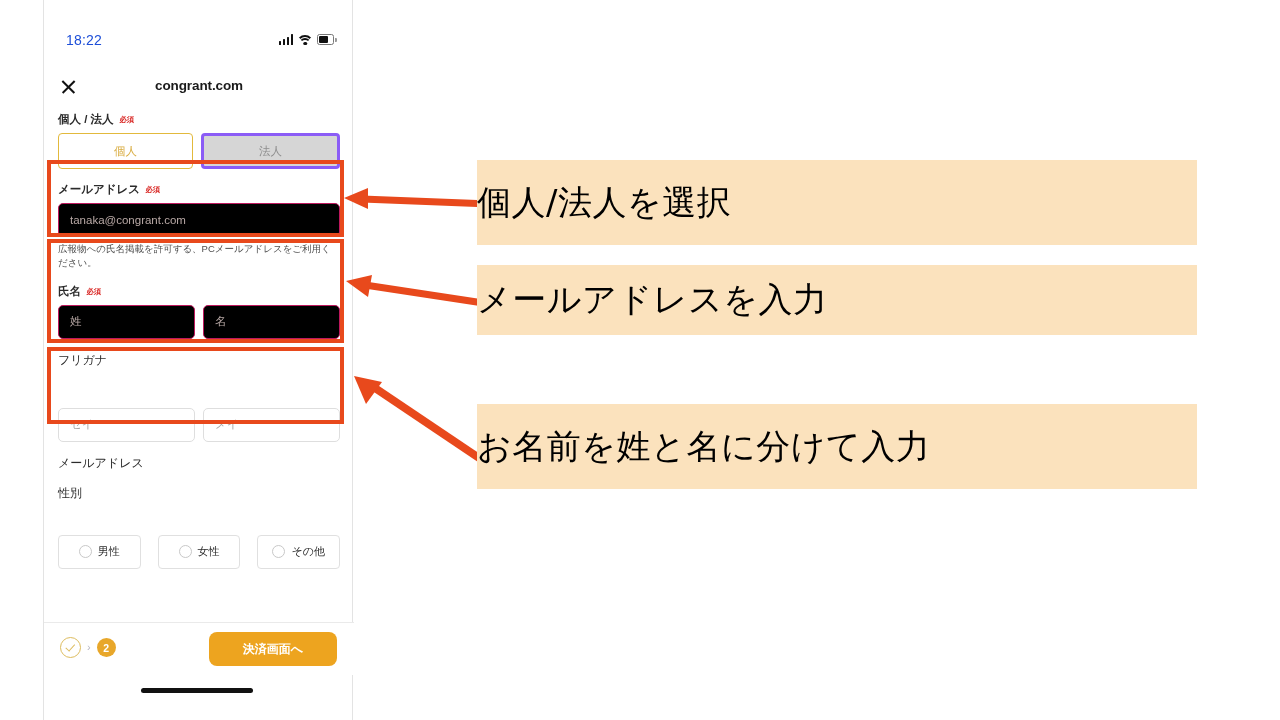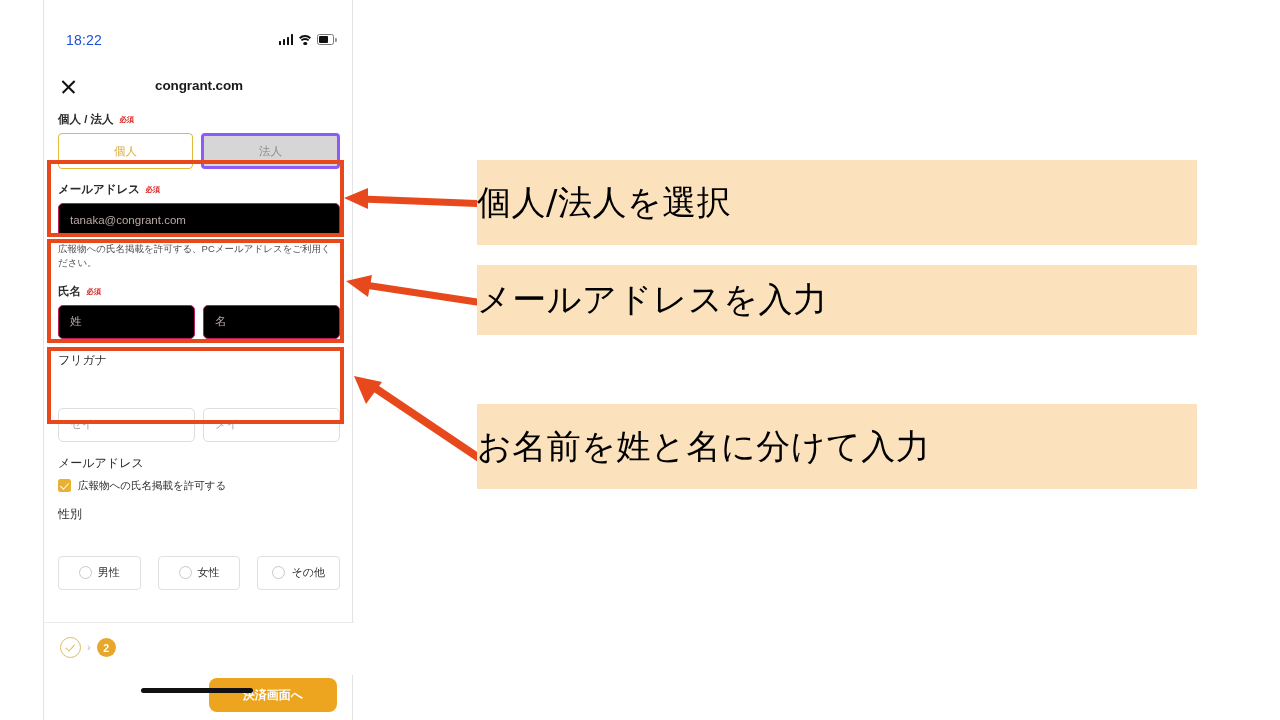--- a/index.html
+++ b/index.html
@@ -322,21 +322,20 @@
     background: #eda41f;
     border-radius: 8px;
     color: #ffffff;
     font-size: 12px;
     font-weight: 700;
     display: flex;
     align-items: center;
     justify-content: center;
     cursor: pointer;
     border: none;
-    margin-top: 46px;
   }
   #home-indicator {
     position: absolute;
     left: 97px; top: 688px;
     width: 112px; height: 4.5px;
     background: #111111;
     border-radius: 3px;
   }
 
   
@@ -434,24 +433,20 @@
     <div class="field-block">
       <div class="label-plain">フリガナ</div>
       <div class="inp-pair">
         <div class="inp plain-style">セイ</div>
         <div class="inp plain-style">メイ</div>
       </div>
     </div>
 
     <div class="field-block">
       <div class="label-plain">メールアドレス</div>
-      <div class="check-row">
-        <div class="check-box"></div>
-        <div class="check-label">広報物への氏名掲載を許可する</div>
-      </div>
     </div>
 
     <div class="field-block">
       <div class="label-plain">性別</div>
       <div class="radio-row">
         <div class="radio-card">
           <div class="radio-dot"></div>
           <div class="radio-text">男性</div>
         </div>
         <div class="radio-card">

